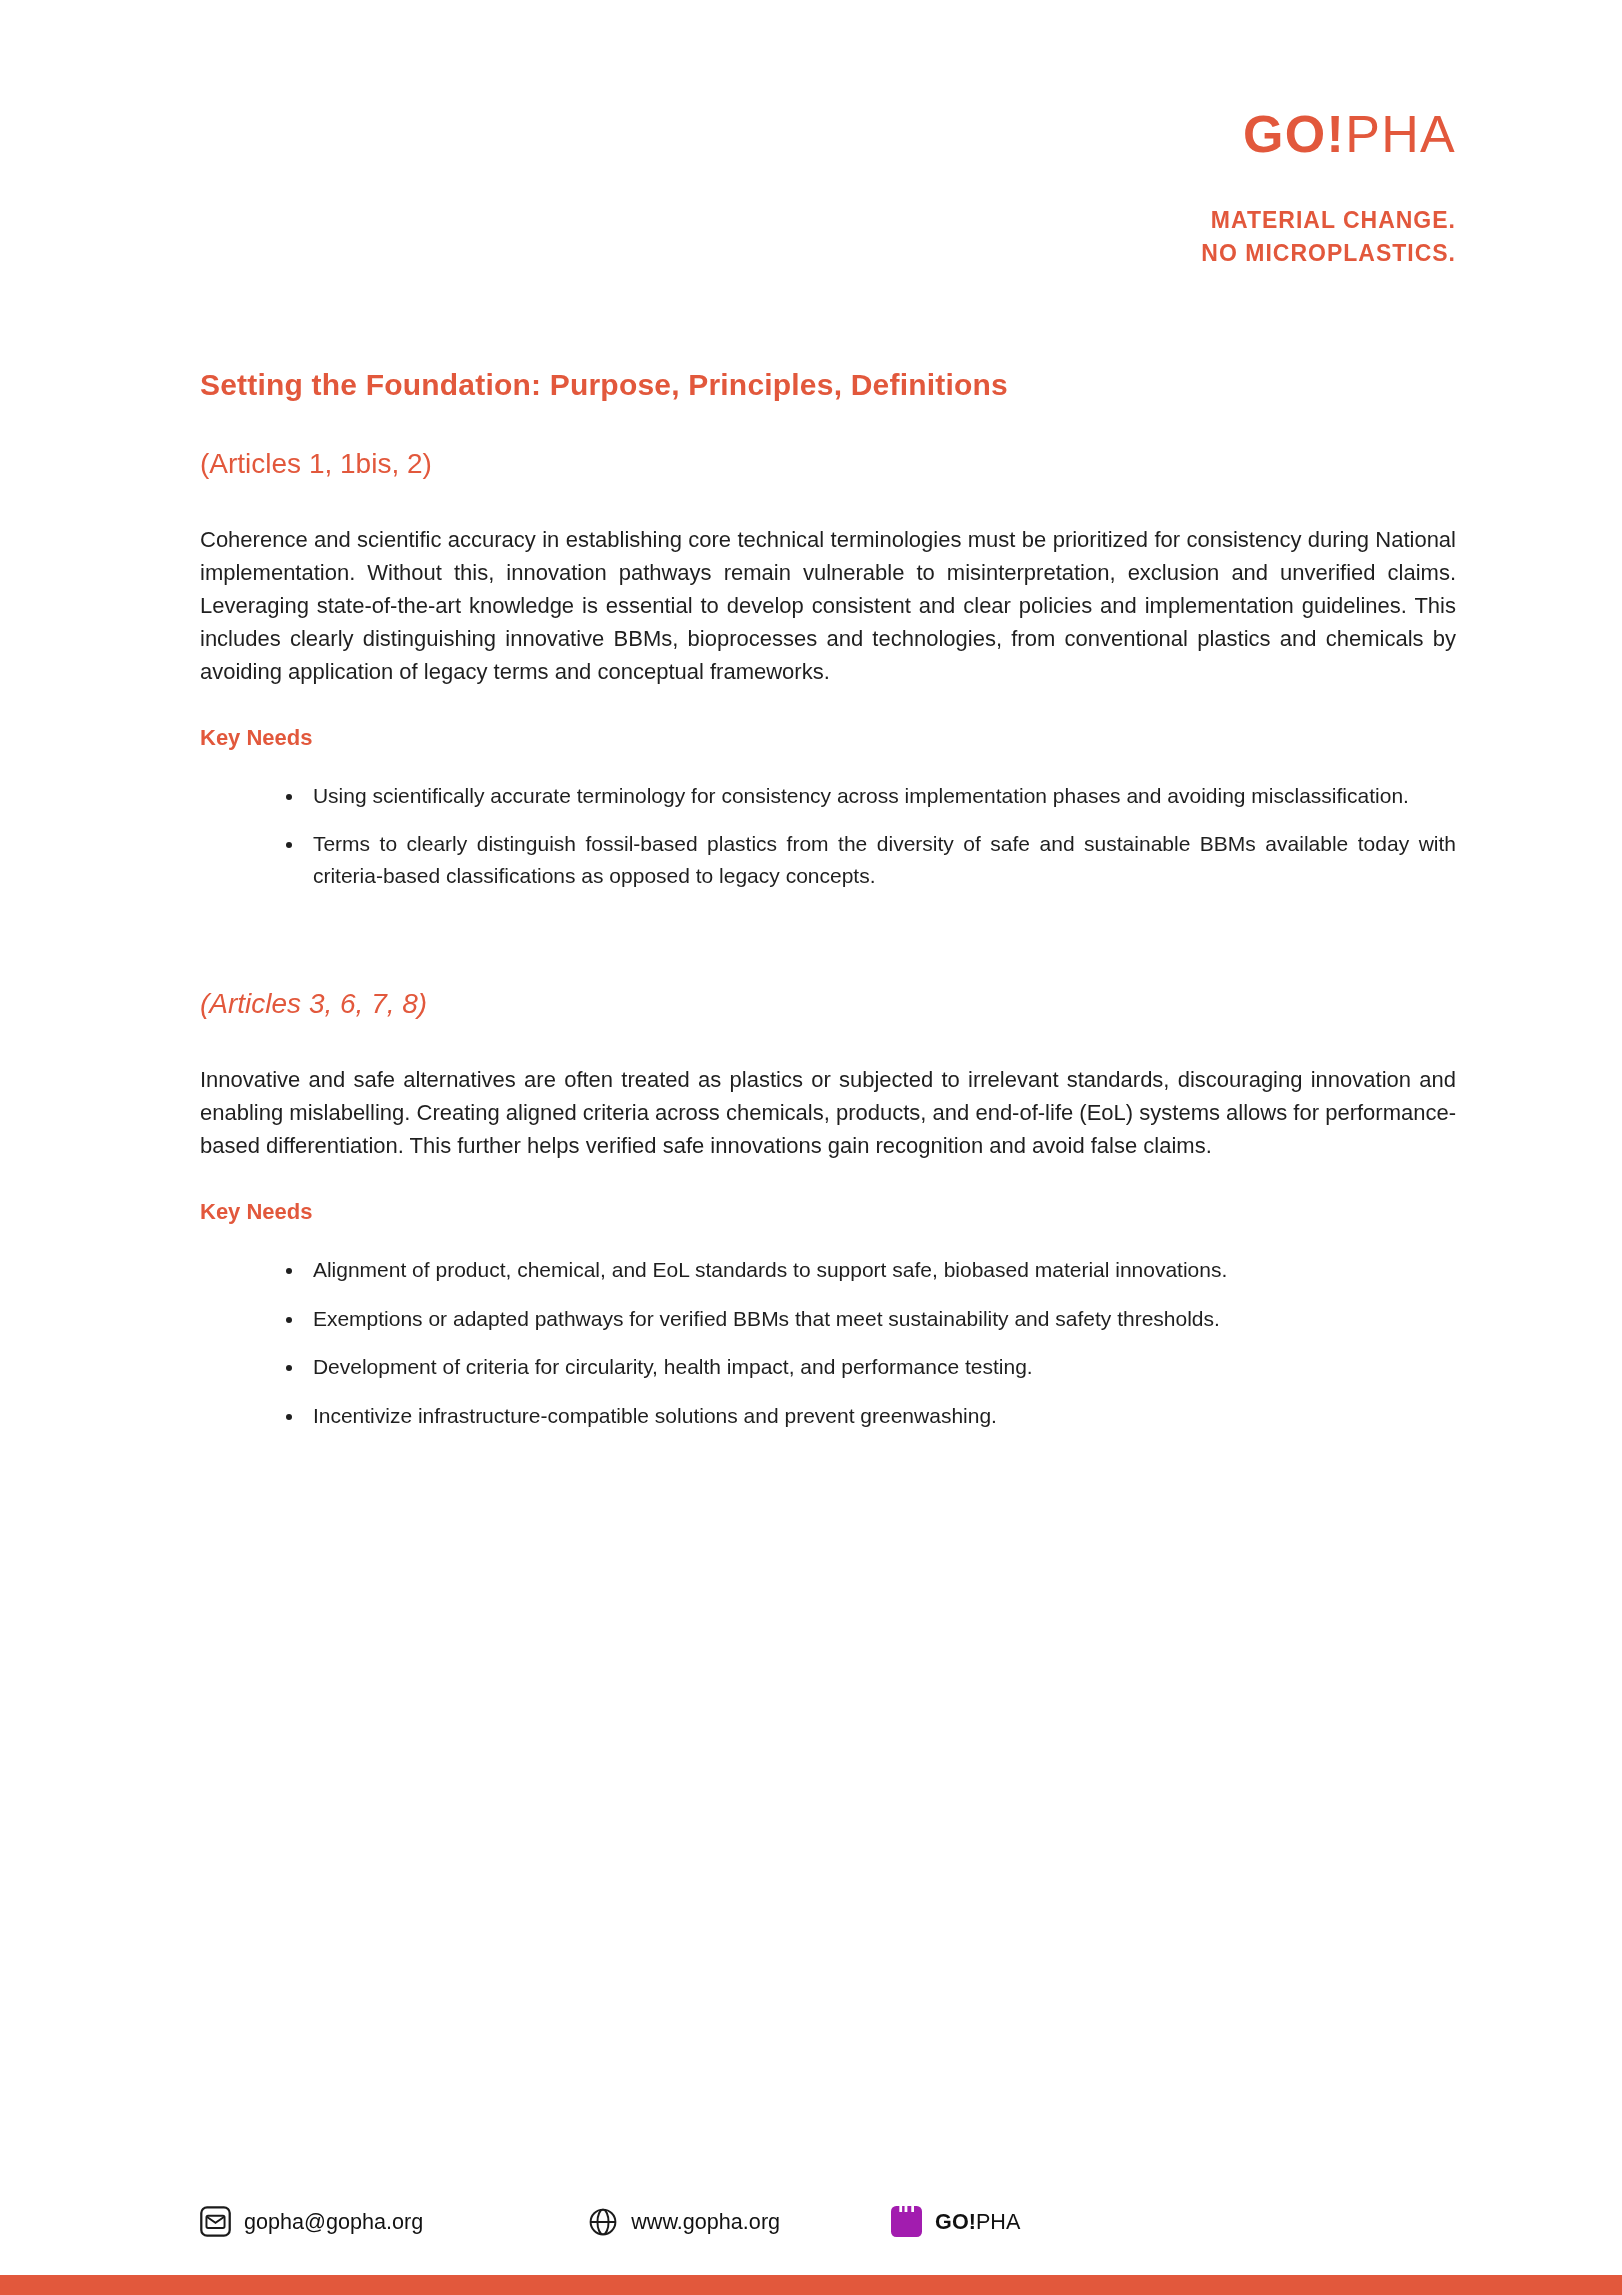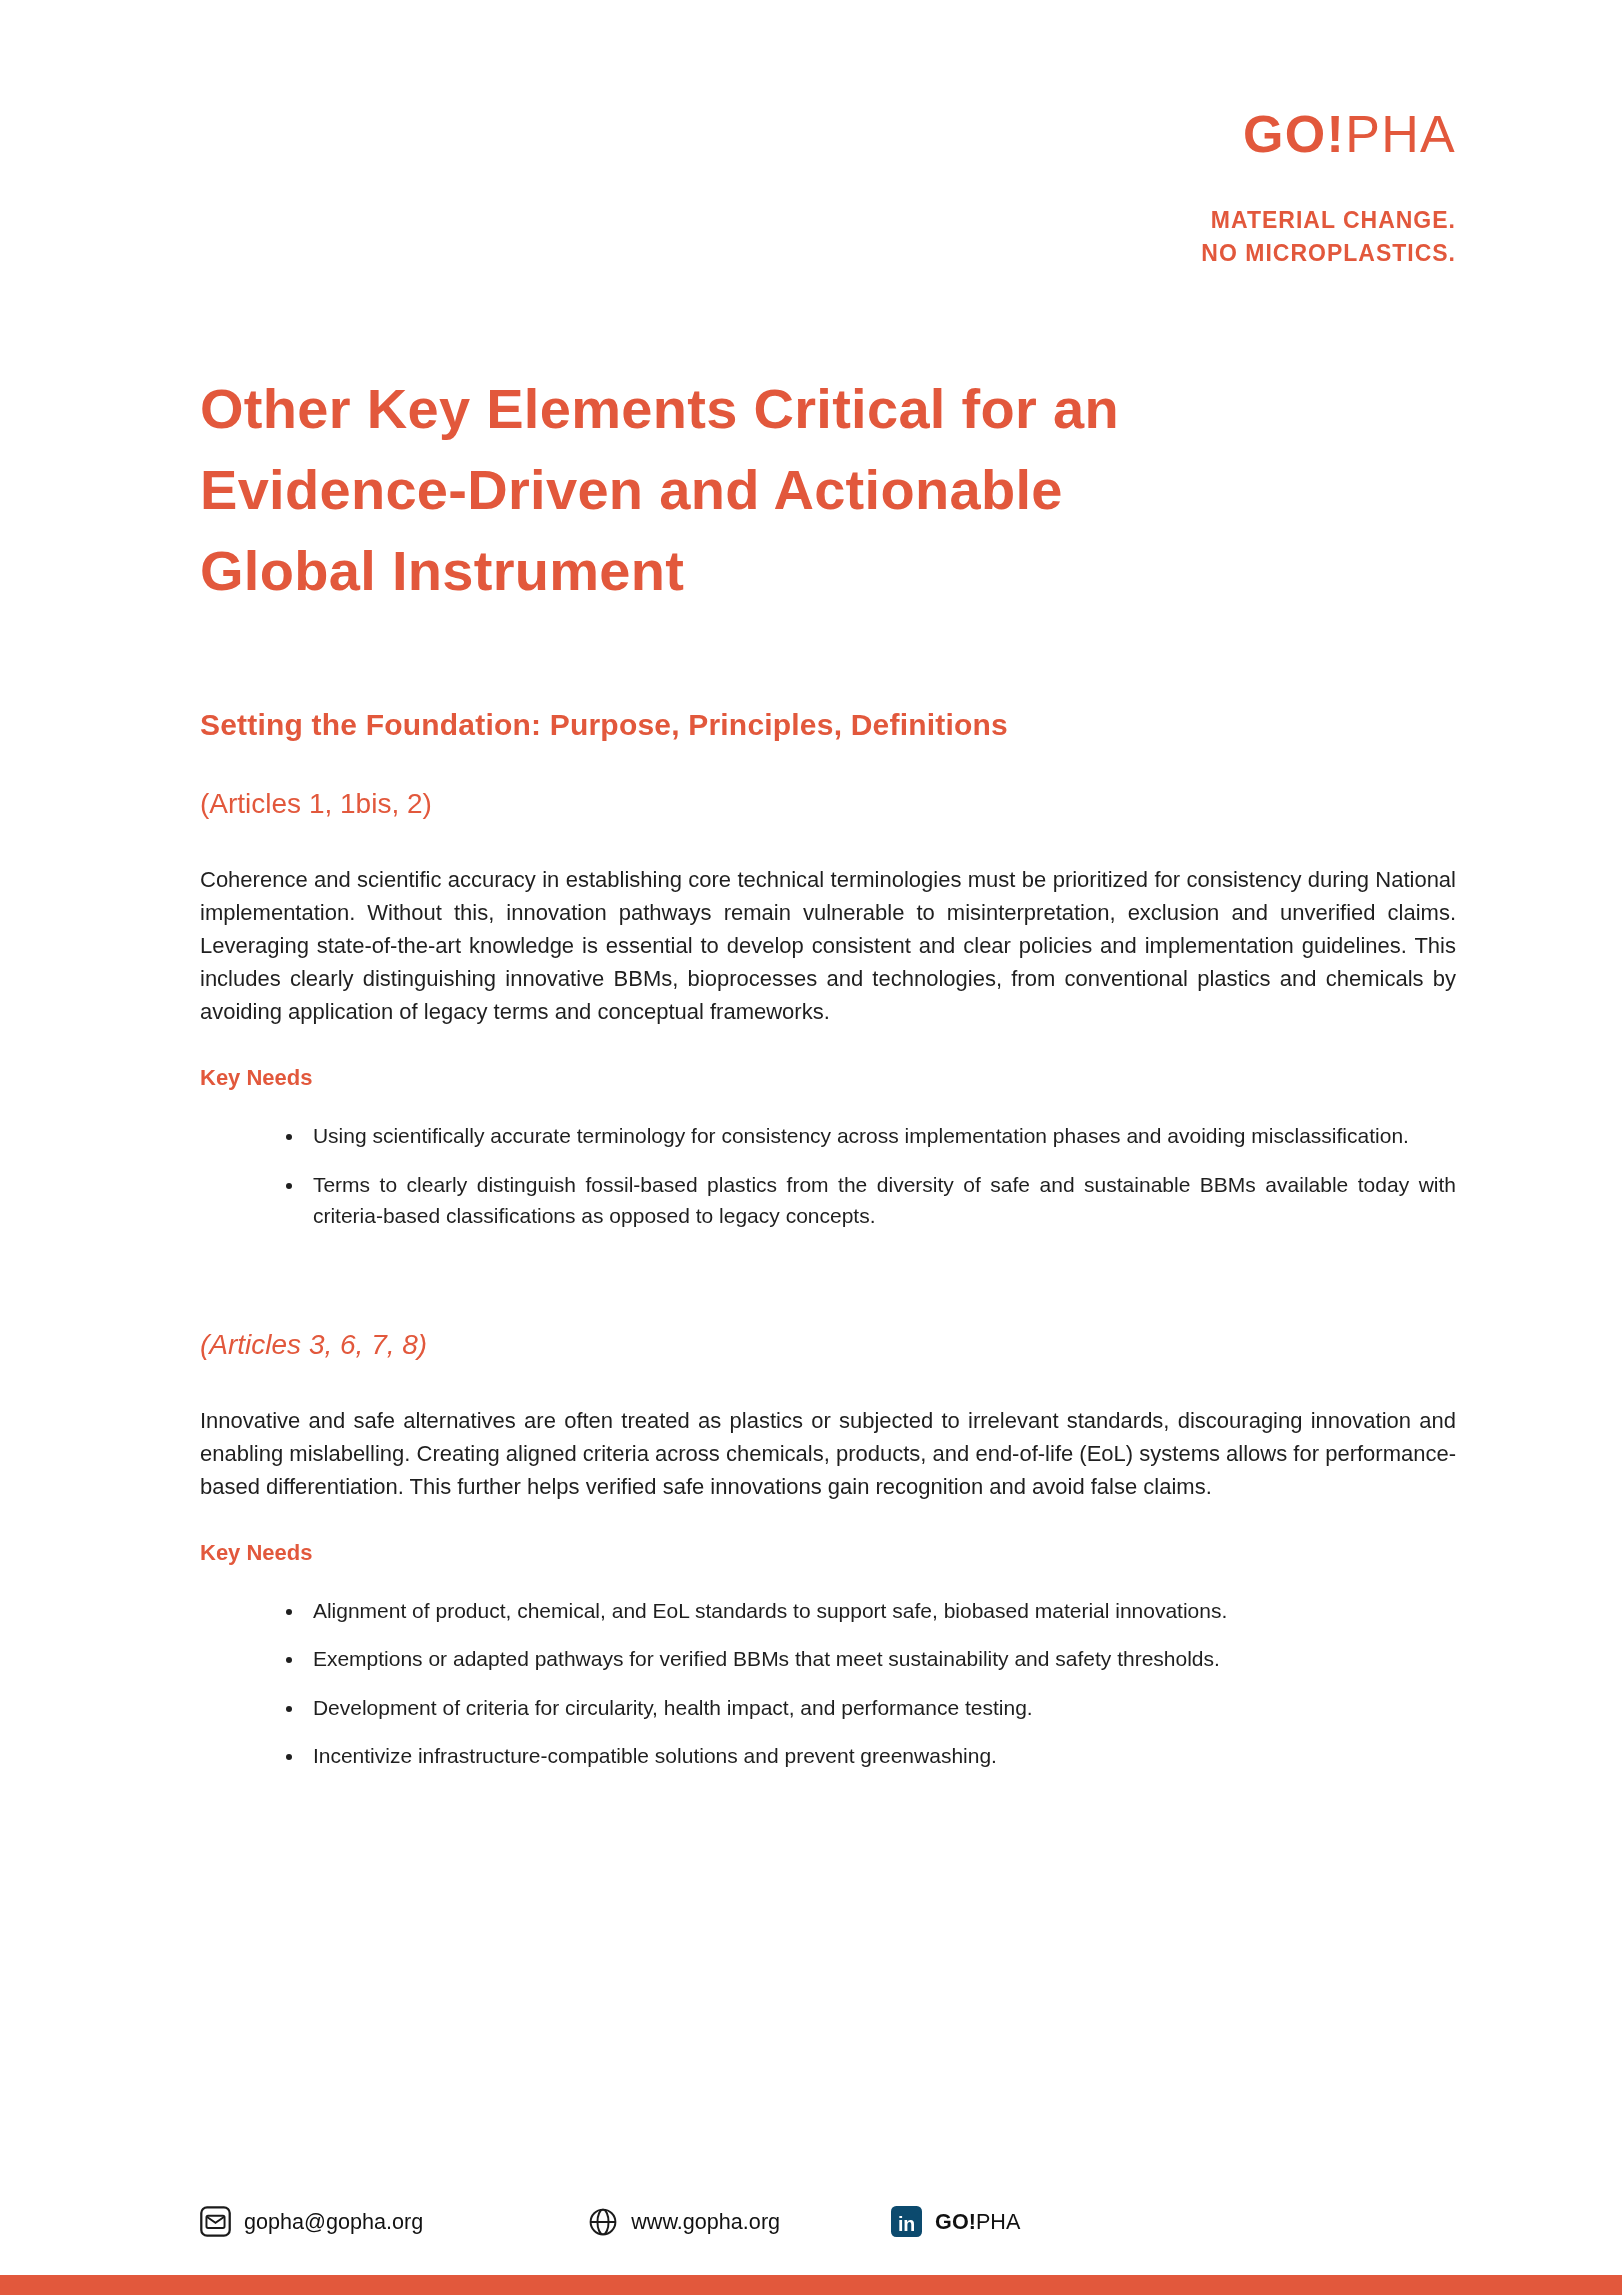--- a/index.html
+++ b/index.html
@@ -98,29 +98,29 @@
     align-items: center;
   }
   .footer-item { display: flex; align-items: center; gap: 13px; }
   .footer-item + .footer-item.f-web { margin-left: 164px; }
   .footer-item + .footer-item.f-li { margin-left: 111px; }
   .footer-item .ftxt { font-size: 21.6px; color: #111; white-space: nowrap; }
   .ftxt .b { font-weight: 700; }
   .icon-box { width: 31px; height: 31px; display: inline-flex; align-items: center; justify-content: center; }
   .li-badge {
     width: 31px; height: 31px;
-    background: #0c4a6e;
+    background: #a21caf;
     border-radius: 5.2px;
     color: #ffffff;
     font-weight: 700;
     font-size: 19.6px;
     display: inline-flex;
     align-items: flex-end;
     justify-content: center;
-    padding-bottom: 1px;
+    padding-bottom: 20px;
   }
   .bottom-bar {
     position: absolute;
     left: 0; right: 0; bottom: 0;
     height: 19.6px;
     background: var(--accent);
   }
 </style>
 </head>
 <body>
@@ -130,25 +130,20 @@
   <header>
     <div class="logo">
       <span class="logo-go">GO!</span><span class="logo-pha">PHA</span>
     </div>
     <div class="tagline">
       <div>MATERIAL CHANGE.</div>
       <div>NO MICROPLASTICS.</div>
     </div>
   </header>
 
-  <h1>
-    <div>Other Key Elements Critical for an</div>
-    <div>Evidence-Driven and Actionable</div>
-    <div>Global Instrument</div>
-  </h1>
 
   <section class="doc-section">
     <h2>Setting the Foundation: Purpose, Principles, Definitions</h2>
     <div class="articles">(Articles 1, 1bis, 2)</div>
     <p class="body-par">Coherence and scientific accuracy in establishing core technical terminologies must be prioritized for consistency during National implementation. Without this, innovation pathways remain vulnerable to misinterpretation, exclusion and unverified claims. Leveraging state-of-the-art knowledge is essential to develop consistent and clear policies and implementation guidelines. This includes clearly distinguishing innovative BBMs, bioprocesses and technologies, from conventional plastics and chemicals by avoiding application of legacy terms and conceptual frameworks.</p>
     <div class="key-needs">Key Needs</div>
     <ul class="bullets">
       <li>Using scientifically accurate terminology for consistency across implementation phases and avoiding misclassification.</li>
       <li>Terms to clearly distinguish fossil-based plastics from the diversity of safe and sustainable BBMs available today with criteria-based classifications as opposed to legacy concepts.</li>
     </ul>

